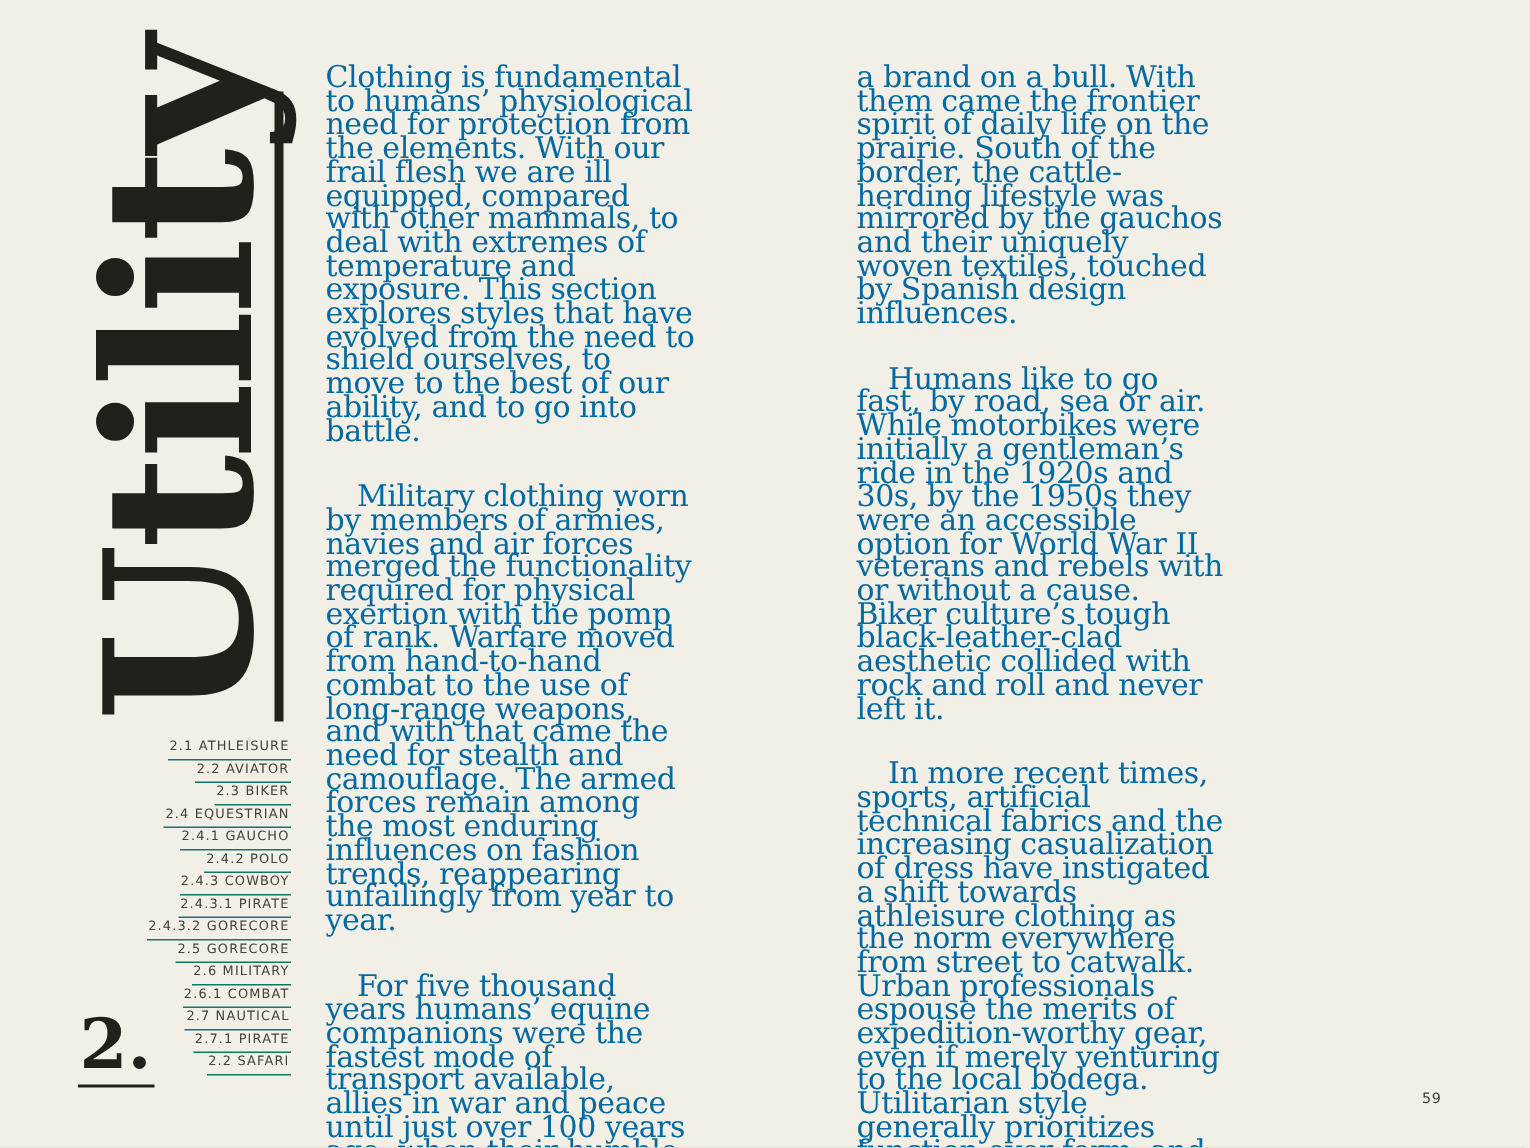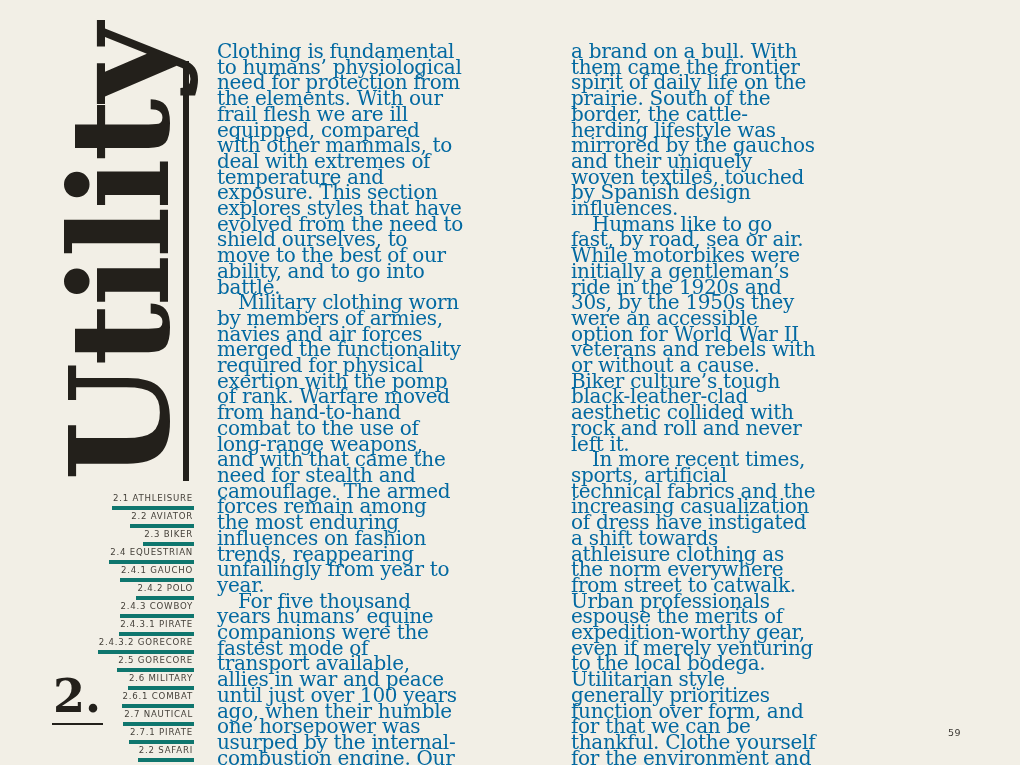--- a/index.html
+++ b/index.html
@@ -47,21 +47,21 @@
     align-items: flex-end;
   }
   .toc-item {
     display: inline-block;
     font-family: "DejaVu Sans", sans-serif;
     font-size: 8.6px;
     line-height: 9.5px;
     letter-spacing: 0.09em;
     color: #45413a;
     padding: 0 1px 2px 1px;
-    border-bottom: 4px solid #0f766e;
+    border-bottom: 1px solid #0f766e;
     margin-bottom: 2.5px;
     white-space: nowrap;
   }
 
   
   .chapter-number {
     position: absolute;
     left: 52px;
     top: 673px;
     font-family: "DejaVu Serif", serif;
@@ -80,21 +80,21 @@
     width: 247px;
     font-family: "DejaVu Serif", serif;
     font-size: 20px;
     line-height: 15.7px;
     color: #0369a1;
     letter-spacing: -0.015em;
   }
   .col-1 { left: 217px; }
   .col-2 { left: 571px; }
   .col p { margin: 0; }
-  .col p.para-indent { text-indent: 21px; }
+  .col p.para-indent { text-indent: 21px; margin-top: 28px; }
 
   .page-number {
     position: absolute;
     left: 948px;
     top: 727px;
     font-family: "DejaVu Sans", sans-serif;
     font-weight: normal;
     font-size: 9.5px;
     letter-spacing: 0.05em;
     color: #3b3833;

